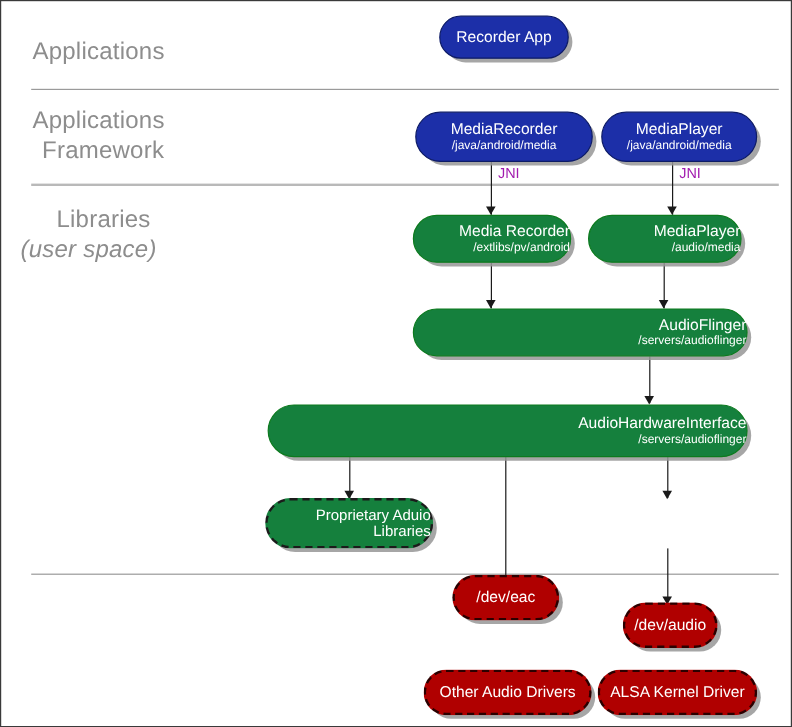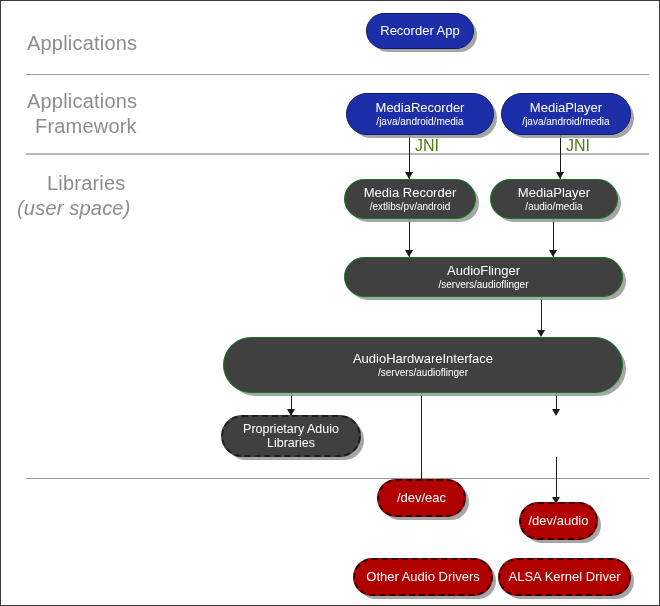--- a/index.html
+++ b/index.html
@@ -57,21 +57,21 @@
   }
   .node .title.small { font-size: 12px; }
   .node .sub {
     font-size: 10px;
     white-space: nowrap;
     margin-top: 1px;
   }
   .node.two-line .title { font-size: 12.5px; }
 
   .node.blue  { background: #1c2fa8; border: 1px solid #0d1b66; }
-  .node.green { background: #404040; border: 1px solid #0c7a1e; }
+  .node.green { background: #15803d; border: 1px solid #0c7a1e; align-items: flex-end; }
   .node.red   { background: #b00000; border: 1px solid #600000; }
 
   .node.dashed.green { border: 2px dashed #1b1b1b; }
   .node.dashed.red   { border: 2px dashed #2b0000; }
 
   
   .vline {
     position: absolute;
     width: 0;
     border-left: 1.5px solid #1a1a1a;
@@ -81,22 +81,22 @@
     position: absolute;
     width: 0;
     height: 0;
     border-left: 4.5px solid transparent;
     border-right: 4.5px solid transparent;
     border-top: 7px solid #1a1a1a;
     z-index: 2;
   }
   .edge-label {
     position: absolute;
-    color: #4d7c0f;
-    font-size: 16px;
+    color: #a21caf;
+    font-size: 12px;
     white-space: nowrap;
     z-index: 2;
   }
 </style>
 </head>
 <body>
 
 <div id="diagram">
 
   <div class="divider" style="left:25px; top:73px; width:623px;"></div>
@@ -152,21 +152,21 @@
   <div class="arrowhead" style="left:547.5px; top:249px;"></div>
 
   <div class="node green" style="left:343px; top:256px; width:279px; height:40px;">
     <span class="title">AudioFlinger</span>
     <span class="sub">/servers/audioflinger</span>
   </div>
 
   <div class="vline" style="left:540px; top:296px; height:39px;"></div>
   <div class="arrowhead" style="left:535.5px; top:329px;"></div>
 
-  <div class="node green" style="left:222px; top:336px; width:400px; height:56px;">
+  <div class="node green" style="left:222px; top:336px; width:400px; height:44px;">
     <span class="title">AudioHardwareInterface</span>
     <span class="sub">/servers/audioflinger</span>
   </div>
 
   <div class="vline" style="left:290px; top:376px; height:38px;"></div>
   <div class="arrowhead" style="left:285.5px; top:408px;"></div>
 
   <div class="vline" style="left:420px; top:376px; height:125px;"></div>
   <div class="arrowhead" style="left:415.5px; top:496px;"></div>
 

